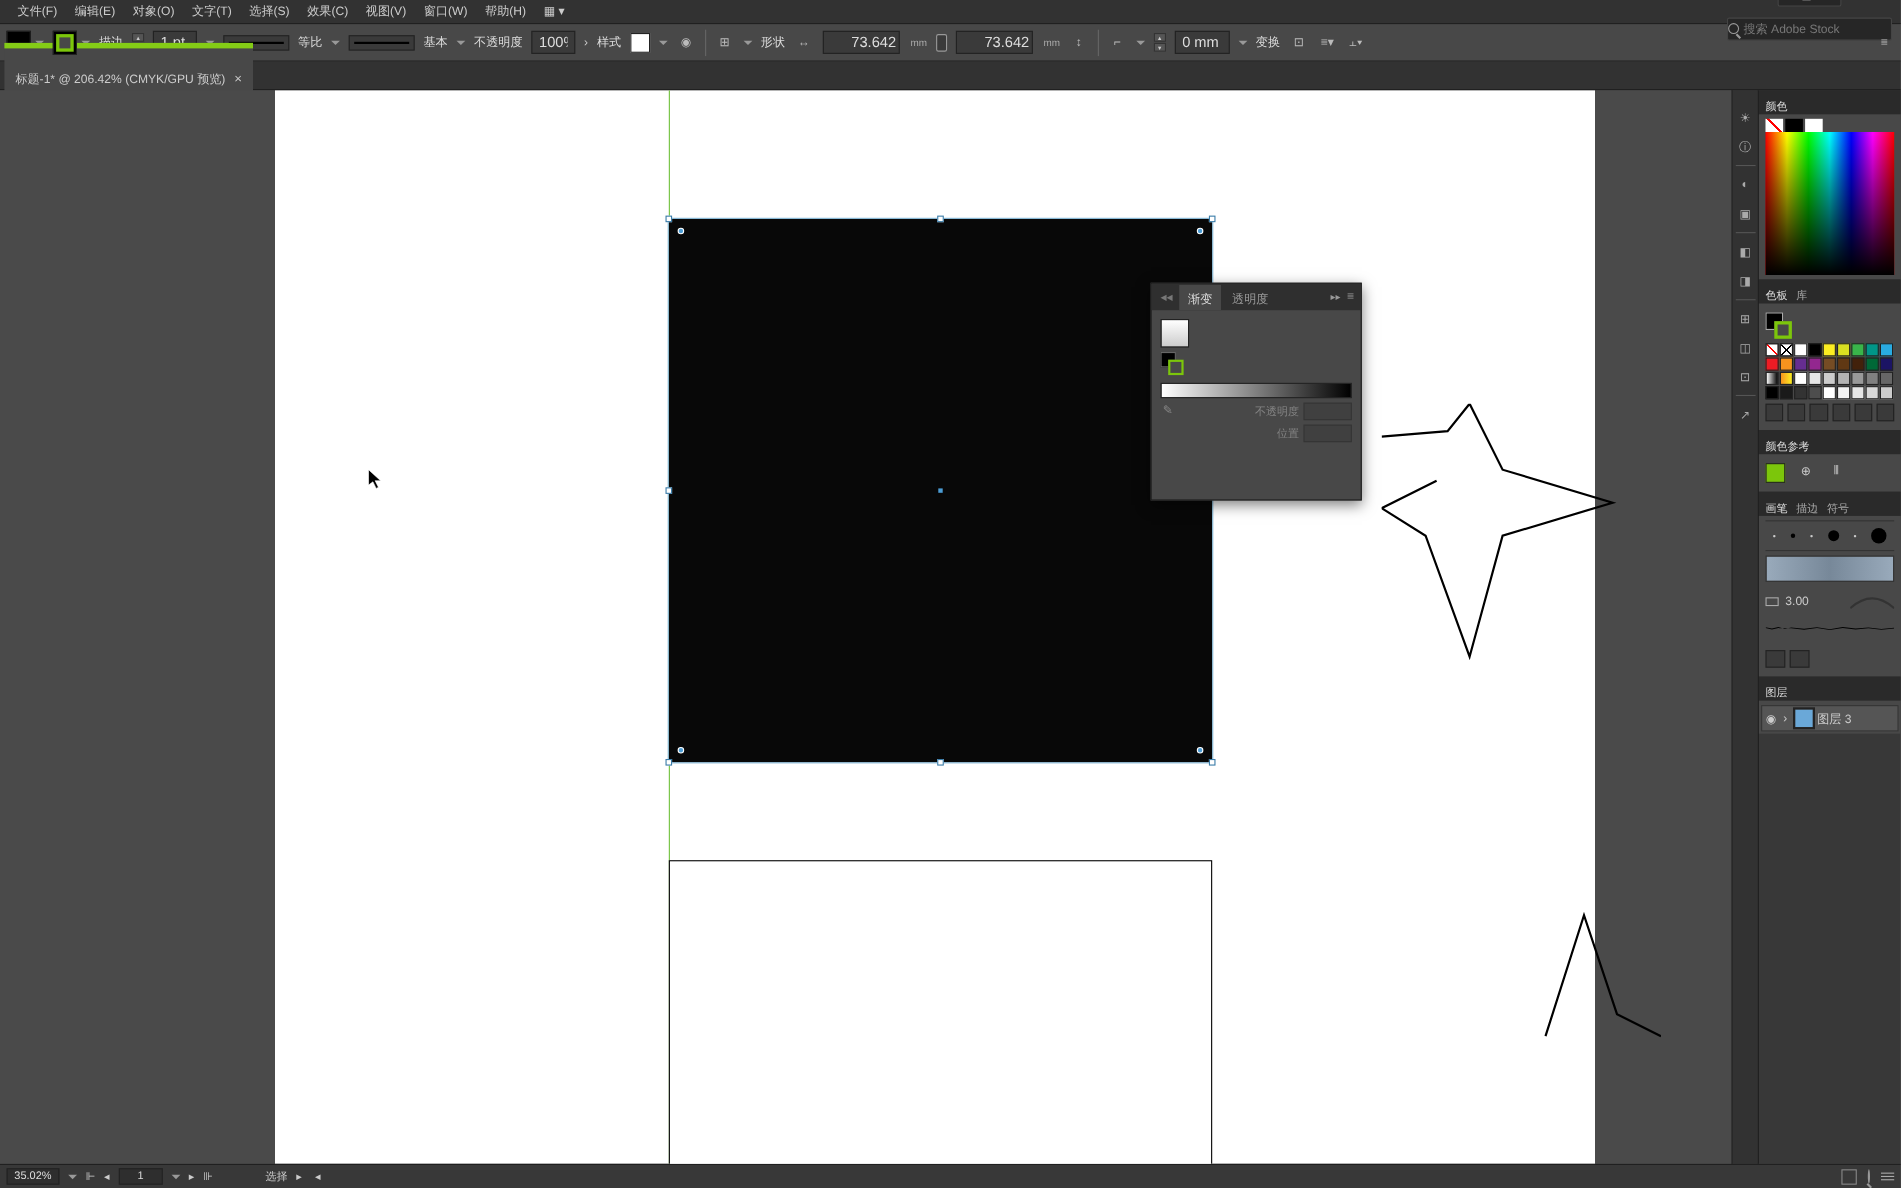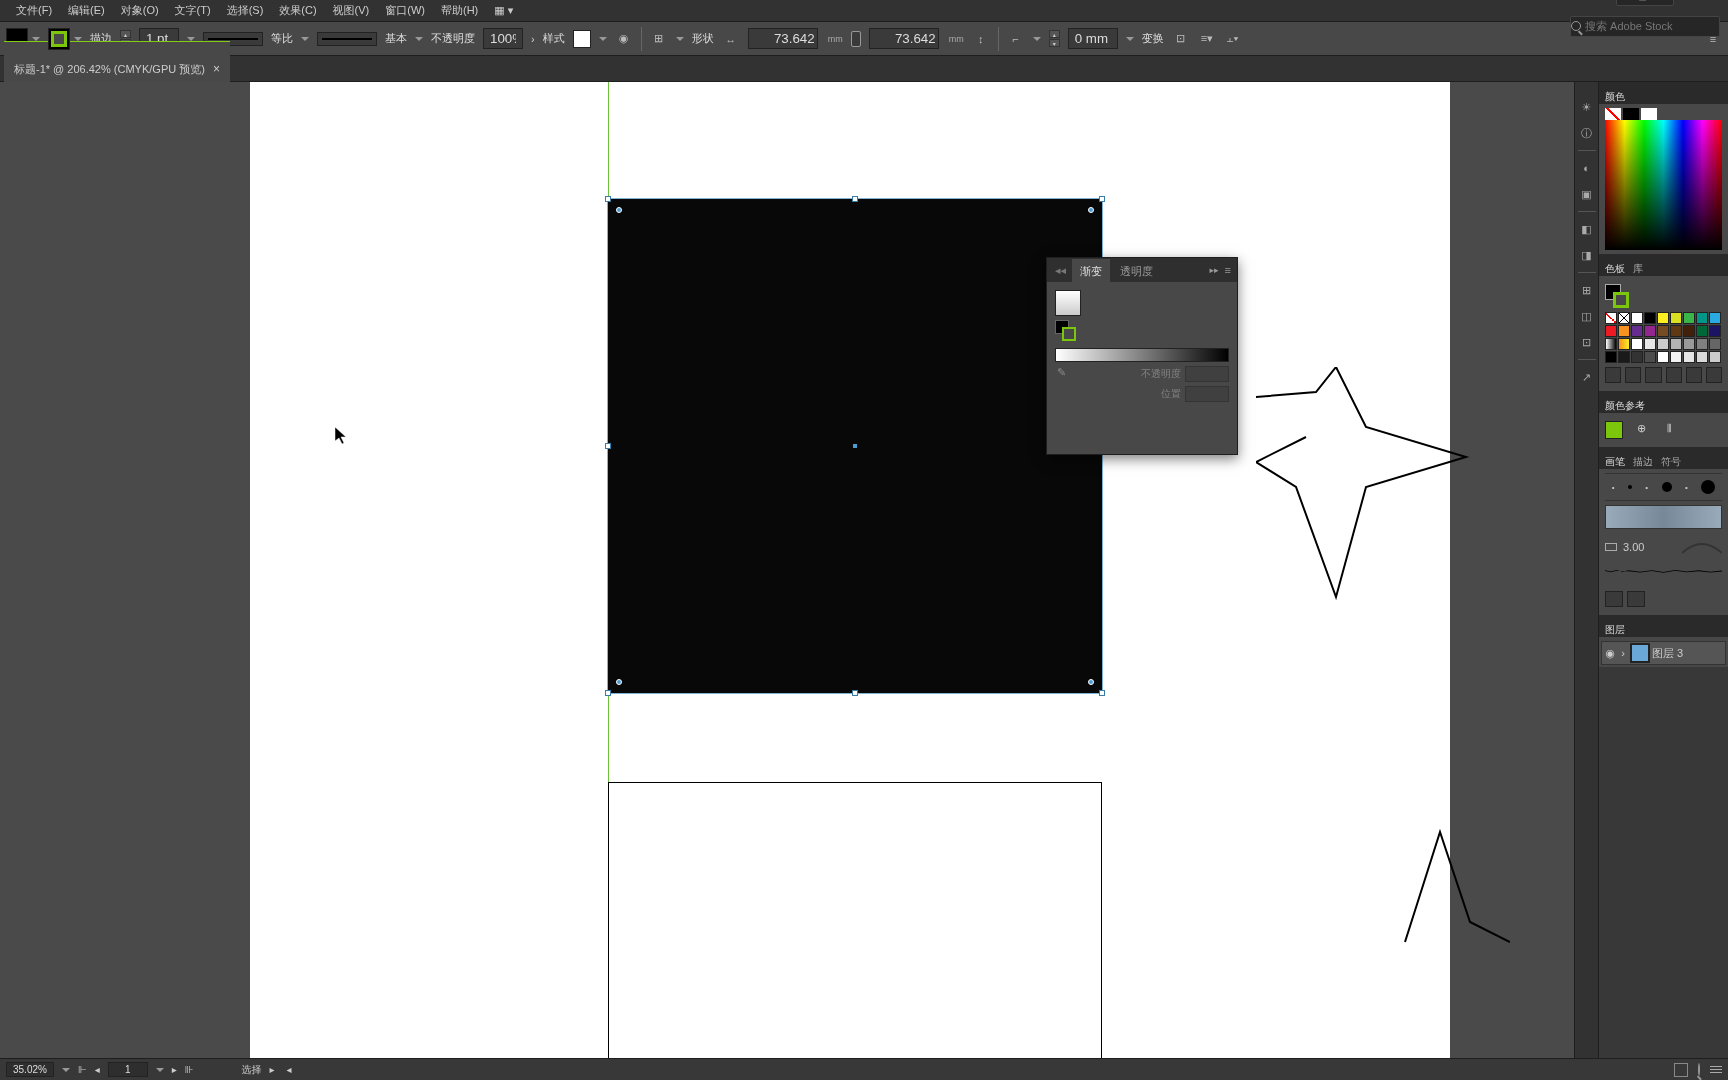--- a/index.html
+++ b/index.html
@@ -30,21 +30,21 @@
 .stroke-line { width: 50px; height: 2px; background: #000; }
 .ctrl-sep { width: 1px; height: 24px; background: #666; }
 .ctrl-icon { width: 18px; height: 18px; display: flex; align-items: center; justify-content: center; color: #bbb; }
 .link-icon { width: 10px; height: 16px; border: 1px solid #999; border-radius: 2px; background: #3a3a3a; }
 .stepper { display: flex; flex-direction: column; gap: 1px;}
 .step-btn { width: 11px; height: 8px; background: #555; border: 1px solid #333; display: flex; align-items: center; justify-content: center; font-size: 6px;}
 .unit { font-size: 9px; color: #aaa; margin-left: 2px;}
 
 
 .tab-bar { height: 26px; background: #323232; display: flex; align-items: center; padding-left: 4px; border-bottom: 1px solid #1e1e1e; }
-.doc-tab { background: #484848; padding: 20px 10px; display: flex; align-items: center; gap: 8px; border-top: 1px solid #84cc16; }
+.doc-tab { background: #484848; padding: 20px 10px; display: flex; align-items: center; gap: 8px; border-top: 5px solid #84cc16; }
 .tab-close { color: #ccc; cursor: pointer; font-size: 12px; }
 
 
 .main { display: flex; height: calc(1080px - 22px - 34px - 26px - 22px); }
 .canvas-area { flex: 1; background: #4a4a4a; position: relative; overflow: hidden; }
 .artboard { position: absolute; left: 250px; top: 0; width: 1200px; height: 100%; background: #fff; }
 
 .selected-rect { position: absolute; left: 358px; top: 117px; width: 494px; height: 494px; background: #080808; outline: 1px solid #7fb4d4; }
 .sel-handle { position: absolute; width: 6px; height: 6px; background: #fff; border: 1px solid #3a7ca8; }
 .tl { top: -3px; left: -3px; } .tr { top: -3px; right: -3px; } .bl { bottom: -3px; left: -3px; } .br { bottom: -3px; right: -3px; }

